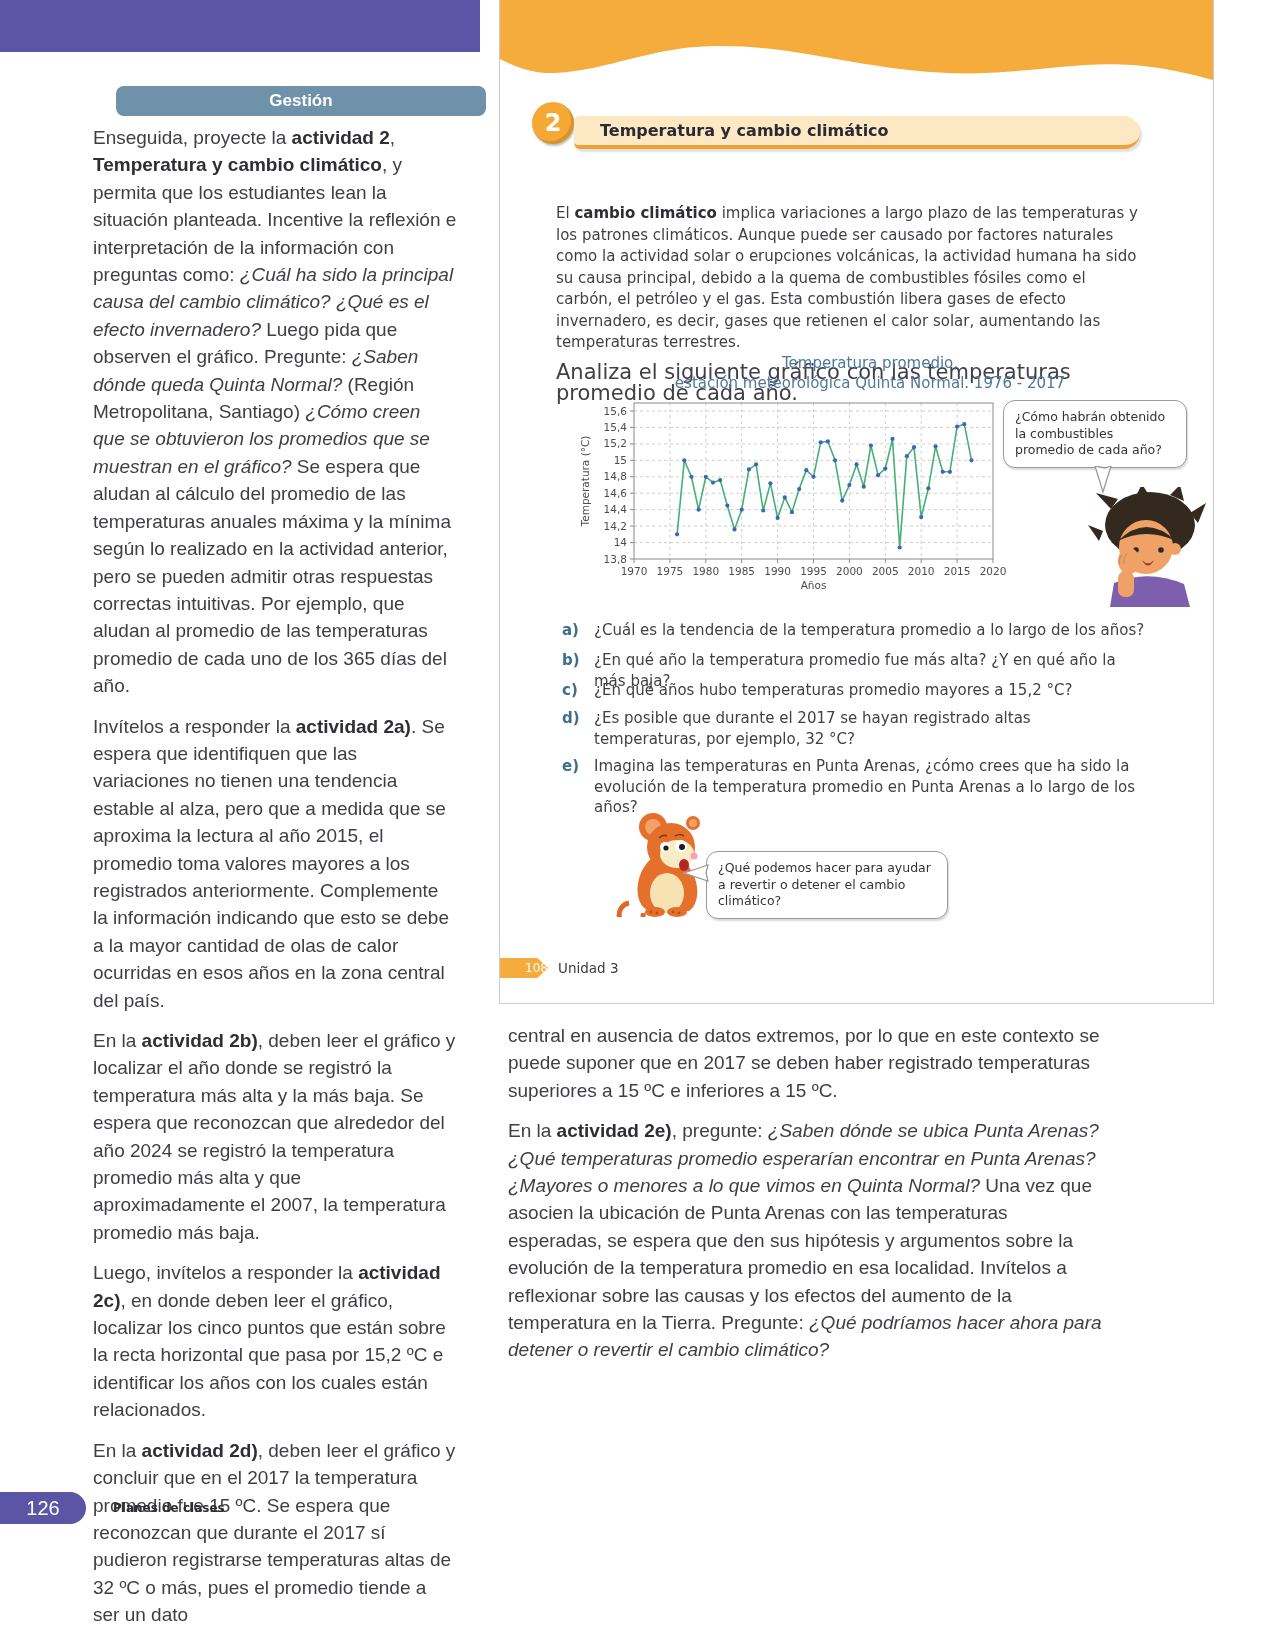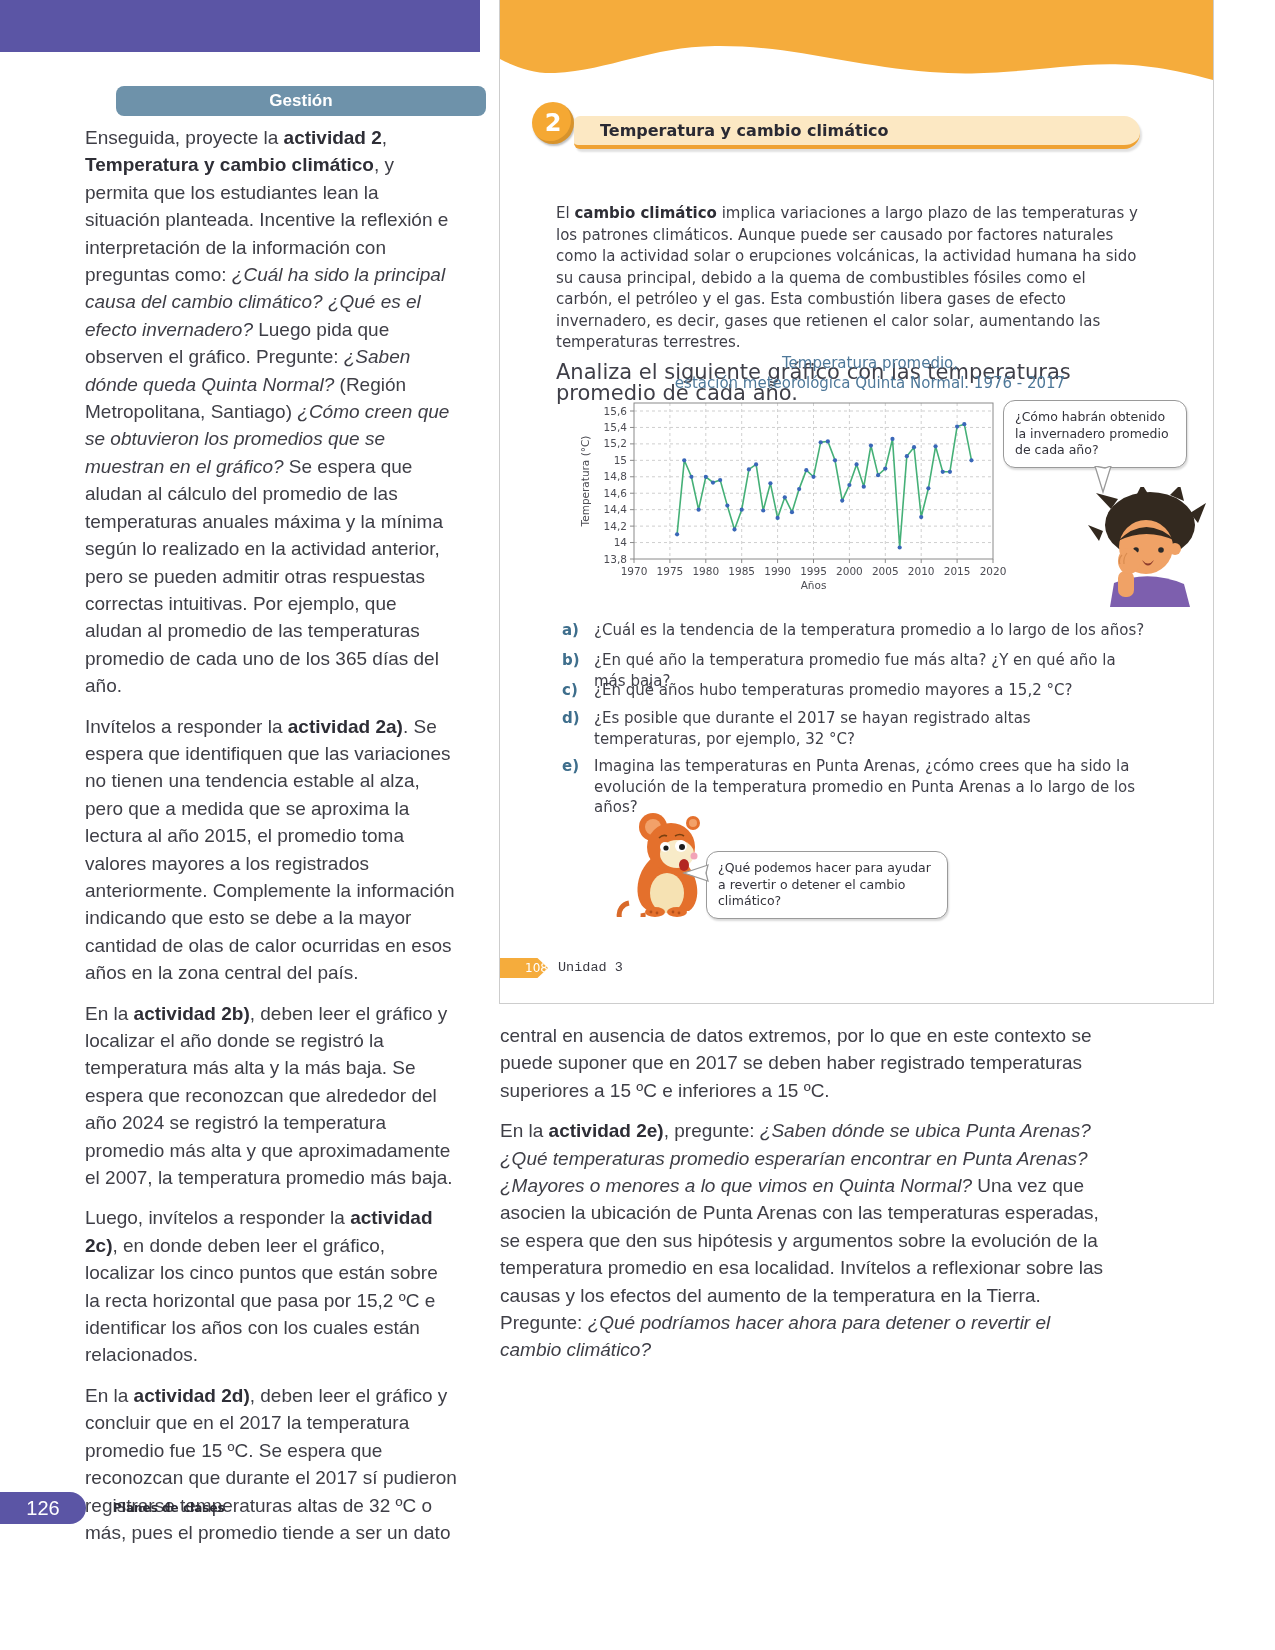--- a/index.html
+++ b/index.html
@@ -7,21 +7,21 @@
         font-family:"Liberation Sans",sans-serif;color:#3e3e46;}
   .abs{position:absolute;}
 
   
   .topbar{left:0;top:0;width:480px;height:52px;background:#5b55a5;}
   .gestion{left:85px;top:86px;width:370px;height:30px;background:#6e92aa;border-radius:8px;
            color:#fff;font-weight:bold;font-size:17px;line-height:30px;text-align:center;margin-left:31px;}
 
   
   .leftcol{left:85px;top:124px;width:372px;font-size:19px;line-height:27.4px;}
-  .leftcol p, .rightcol p{margin:0 0 13px 0;}
+  .leftcol p, .rightcol p{margin:0 0 13px 8px;}
   .rightcol{left:500px;top:1022px;width:604px;font-size:19px;line-height:27.4px;}
   .rb{font-weight:bold;color:#2e2e36;}
   .ri{font-style:italic;}
 
   
   .studentpage{left:499px;top:0;width:713px;height:1003px;background:#fff;
                border-left:1px solid #cdcdcd;border-right:1px solid #cdcdcd;border-bottom:1px solid #cdcdcd;
                font-family:"DejaVu Sans","Liberation Sans",sans-serif;color:#3f3f48;}
   .wave{left:0;top:0;width:713px;height:92px;}
   .badge{left:32px;top:102px;width:42px;height:42px;border-radius:50%;background:#f5a833;
@@ -39,21 +39,21 @@
   .qletter{position:absolute;left:0;top:0;width:24px;font-weight:bold;color:#3e6e8c;}
   .qtext{display:block;margin-left:32px;}
 
   .bubble{background:#fff;border:1.5px solid #9a9a9a;border-radius:12px;font-size:12.5px;
           line-height:16.5px;color:#33333b;padding:8px 11px;box-shadow:1px 2px 2px rgba(0,0,0,.15);}
   .boybubble{left:503px;top:400px;width:160px;}
   .mousebubble{left:206px;top:851px;width:218px;}
 
   .unitpill{left:0;top:958px;width:48px;height:20px;background:#f5ac3c;color:#fff;font-size:12px;
             line-height:20px;text-align:right;clip-path:polygon(0 0,78% 0,100% 50%,78% 100%,0 100%);}
-  .unitlabel{left:58px;top:958px;font-size:13.5px;line-height:20px;color:#3a3a42;font-family:Liberation Mono, monospace;}
+  .unitlabel{left:58px;top:958px;font-size:13.5px;line-height:20px;color:#3a3a42;}
 
   
   .pagenum{left:0;top:1492px;width:86px;height:32px;background:#5b55a5;border-radius:0 16px 16px 0;
            color:#fff;font-size:20px;line-height:32px;text-align:center;}
   .footlabel{left:113px;top:1492px;font-family:"DejaVu Sans","Liberation Sans",sans-serif;
              font-weight:bold;font-size:12px;line-height:32px;color:#2c2c35;}
 
   svg text{font-family:"DejaVu Sans","Liberation Sans",sans-serif;}
 </style>
 </head>
@@ -196,21 +196,21 @@
         <circle cx="345.2" cy="139.06666666666666" r="2.1" fill="#3a67b8"></circle>
         <circle cx="352.38" cy="110.28888888888889" r="2.1" fill="#3a67b8"></circle>
         <circle cx="359.56" cy="68.35555555555554" r="2.1" fill="#3a67b8"></circle>
         <circle cx="366.74" cy="93.84444444444449" r="2.1" fill="#3a67b8"></circle>
         <circle cx="373.92" cy="93.84444444444449" r="2.1" fill="#3a67b8"></circle>
         <circle cx="381.1" cy="48.62222222222218" r="2.1" fill="#3a67b8"></circle>
         <circle cx="388.28000000000003" cy="46.155555555555566" r="2.1" fill="#3a67b8"></circle>
         <circle cx="395.46" cy="82.33333333333334" r="2.1" fill="#3a67b8"></circle>
       </svg>
 
-    <div class="abs bubble boybubble">¿Cómo habrán obtenido la invernadero promedio de cada año?</div>
+    <div class="abs bubble boybubble">¿Cómo habrán obtenido la combustibles promedio de cada año?</div>
     <svg class="abs" style="left:592px;top:466px;" width="24" height="30">
       <path d="M3 0 L11 26 L19 0 L13 2 Z" fill="#ffffff" stroke="#9a9a9a" stroke-width="1.3"></path>
     </svg>
 
     <svg class="abs" style="left:586px;top:487px;" width="125" height="120" viewBox="0 0 125 120">
       <polygon points="25,22 10,6 32,12" fill="#33291f"></polygon>
       <polygon points="50,9 56,-3 64,10" fill="#33291f"></polygon>
       <polygon points="84,8 94,-2 98,14" fill="#33291f"></polygon>
       <polygon points="104,26 120,16 112,36" fill="#33291f"></polygon>
       <polygon points="17,44 2,38 13,54" fill="#33291f"></polygon>

